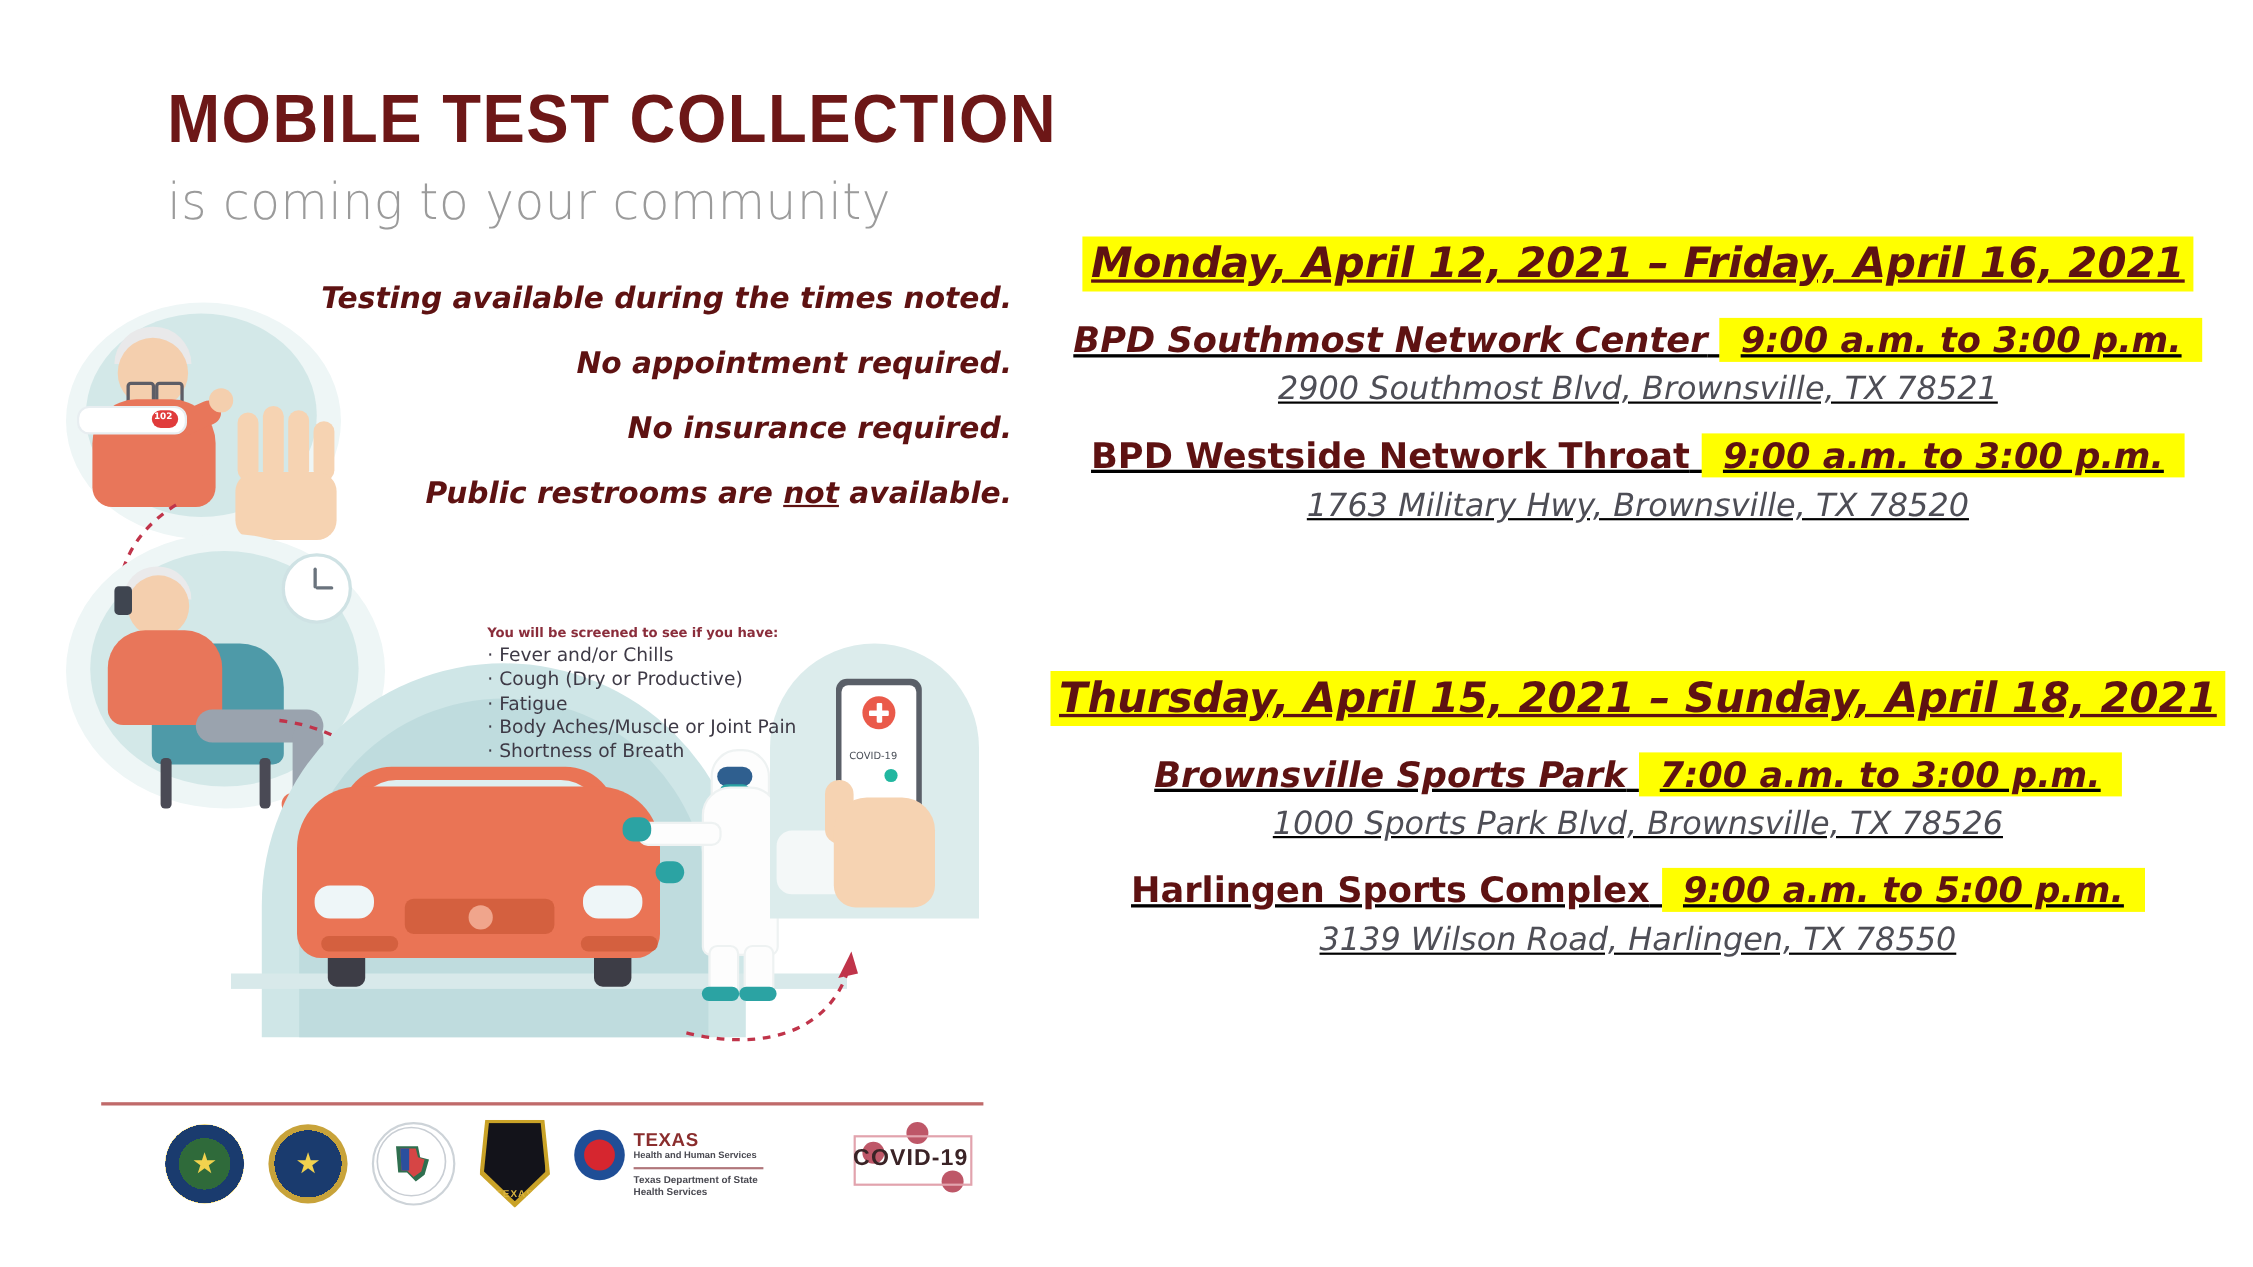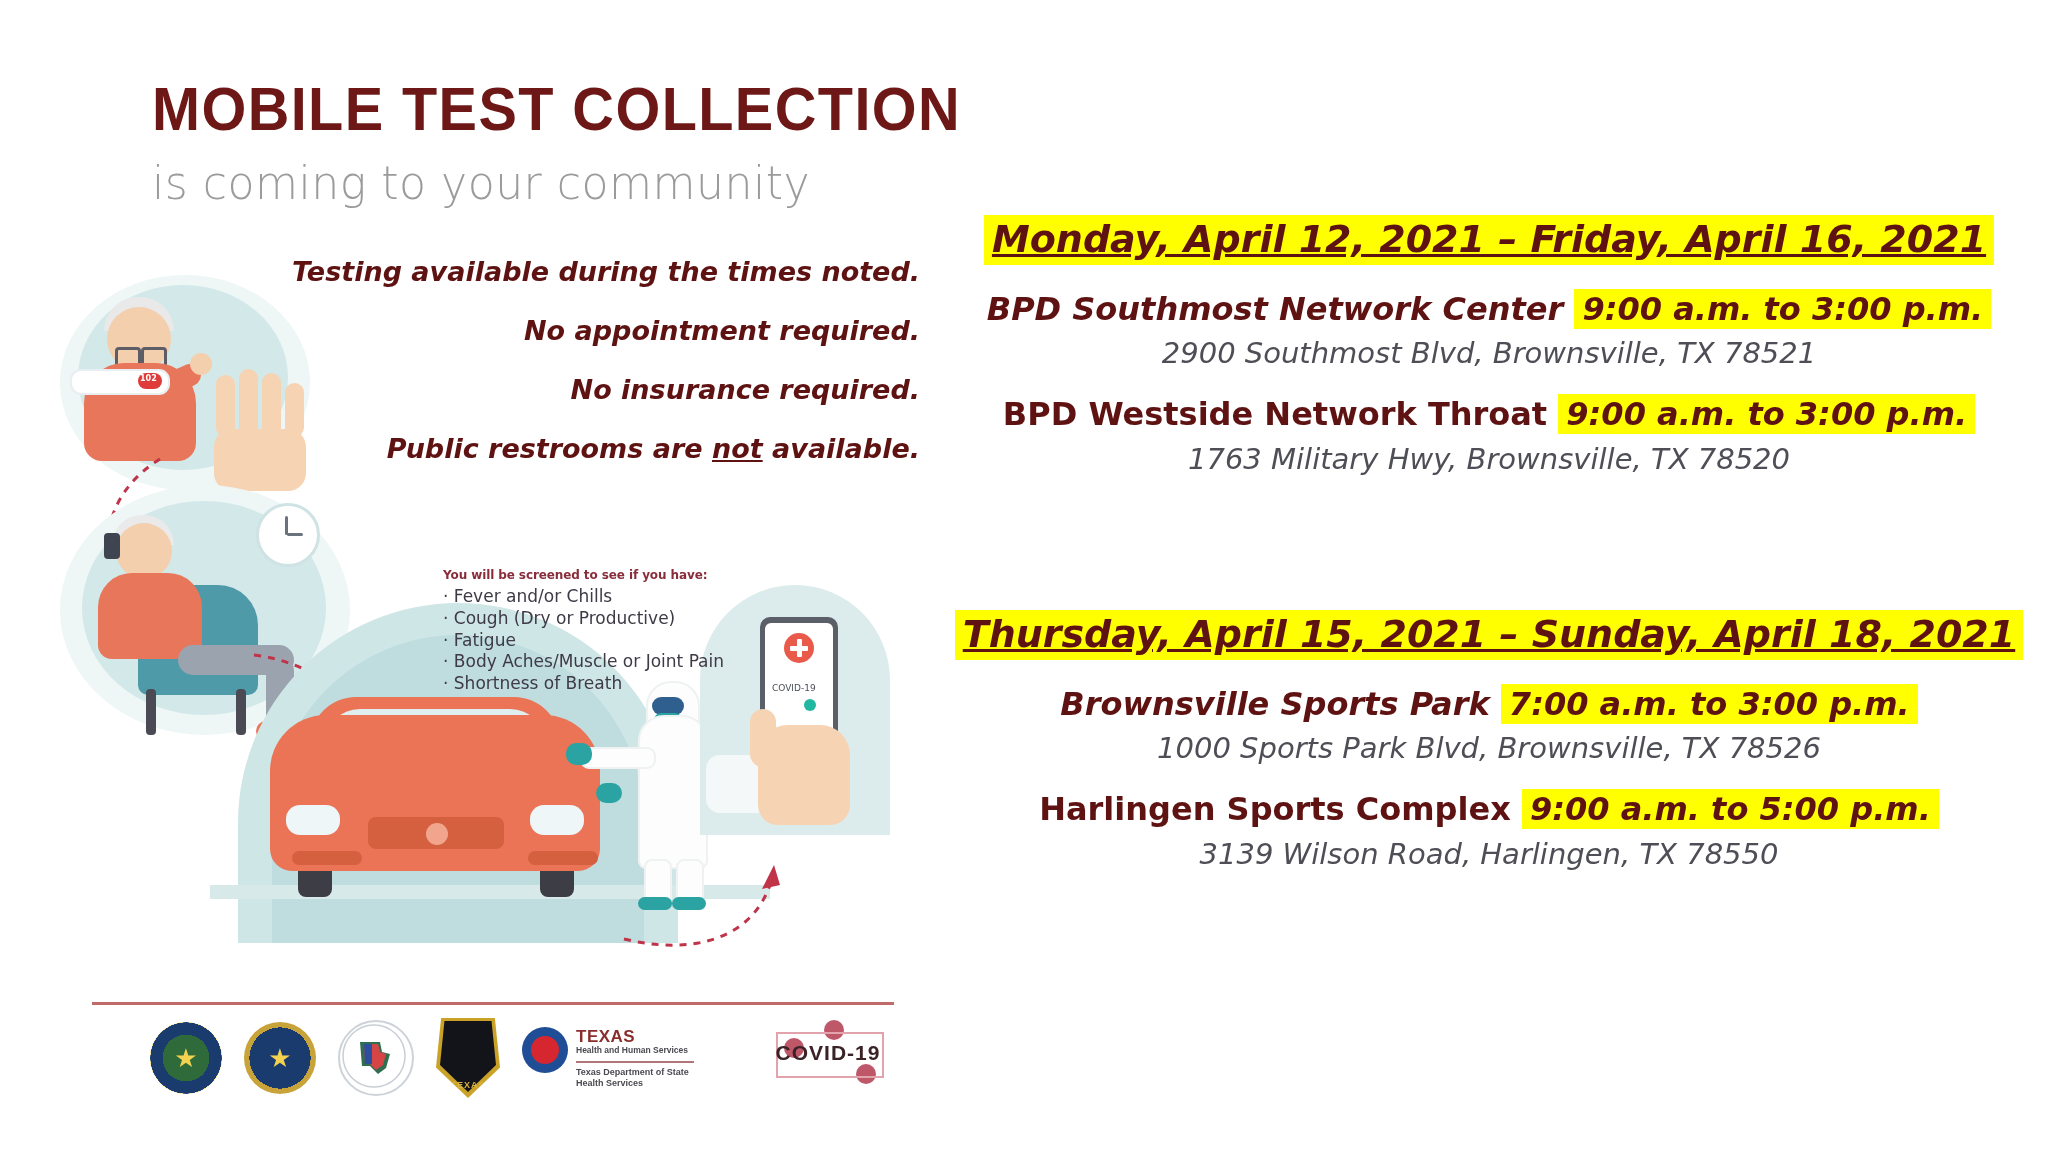--- a/index.html
+++ b/index.html
@@ -163,37 +163,37 @@
   .hhs-dept{font-size:9px;font-weight:bold;color:#4a4a52;font-family:"Liberation Sans",sans-serif;line-height:1.25;}
 
   .covid-badge{position:absolute;left:768px;top:1022px;width:124px;height:62px;}
   .covid-box{position:absolute;left:8px;top:10px;width:104px;height:42px;border:2px solid #e2a3ad;}
   .covid-txt{position:absolute;left:0;top:10px;width:120px;height:42px;display:flex;align-items:center;justify-content:center;
     font-family:"Liberation Sans Narrow","Liberation Sans",sans-serif;font-size:21px;font-weight:bold;color:#3a2326;letter-spacing:1px;}
   .virus{position:absolute;width:20px;height:20px;border-radius:50%;background:#b33a4e;opacity:.85;}
 
   
   .right-panel{position:absolute;left:930px;top:0;width:1118px;height:1152px;}
-  .sched-block{position:absolute;left:0;width:1118px;text-align:center;}
+  .sched-block{position:absolute;left:0;width:1118px;text-align:center;text-decoration:underline;}
   .date-head{
     display:inline-block;
     background:#ffff00;
     font-family:"DejaVu Sans",sans-serif;
     font-size:38px;font-weight:bold;font-style:italic;
     color:#5e1212;text-decoration:underline;
     padding:3px 8px 4px;line-height:1.12;white-space:nowrap;
   }
   .venue-line{
     font-family:"DejaVu Sans",sans-serif;
     font-size:32px;font-weight:bold;color:#5e1212;
     line-height:1.14;white-space:nowrap;margin-top:26px;
   }
   .venue-line.ital{font-style:italic;}
   .venue-name{font-style:inherit;}
-  .venue-hours{background:#ffff00;font-style:italic;padding:1px 8px;}
+  .venue-hours{background:#ffff00;font-style:italic;padding:1px 19px;}
   .addr-line{
     font-family:"DejaVu Sans",sans-serif;
     font-size:29px;font-style:italic;color:#4e4e56;
     line-height:1.14;white-space:nowrap;margin-top:10px;
   }
 </style>
 </head>
 <body>
 
 <div class="stage">

